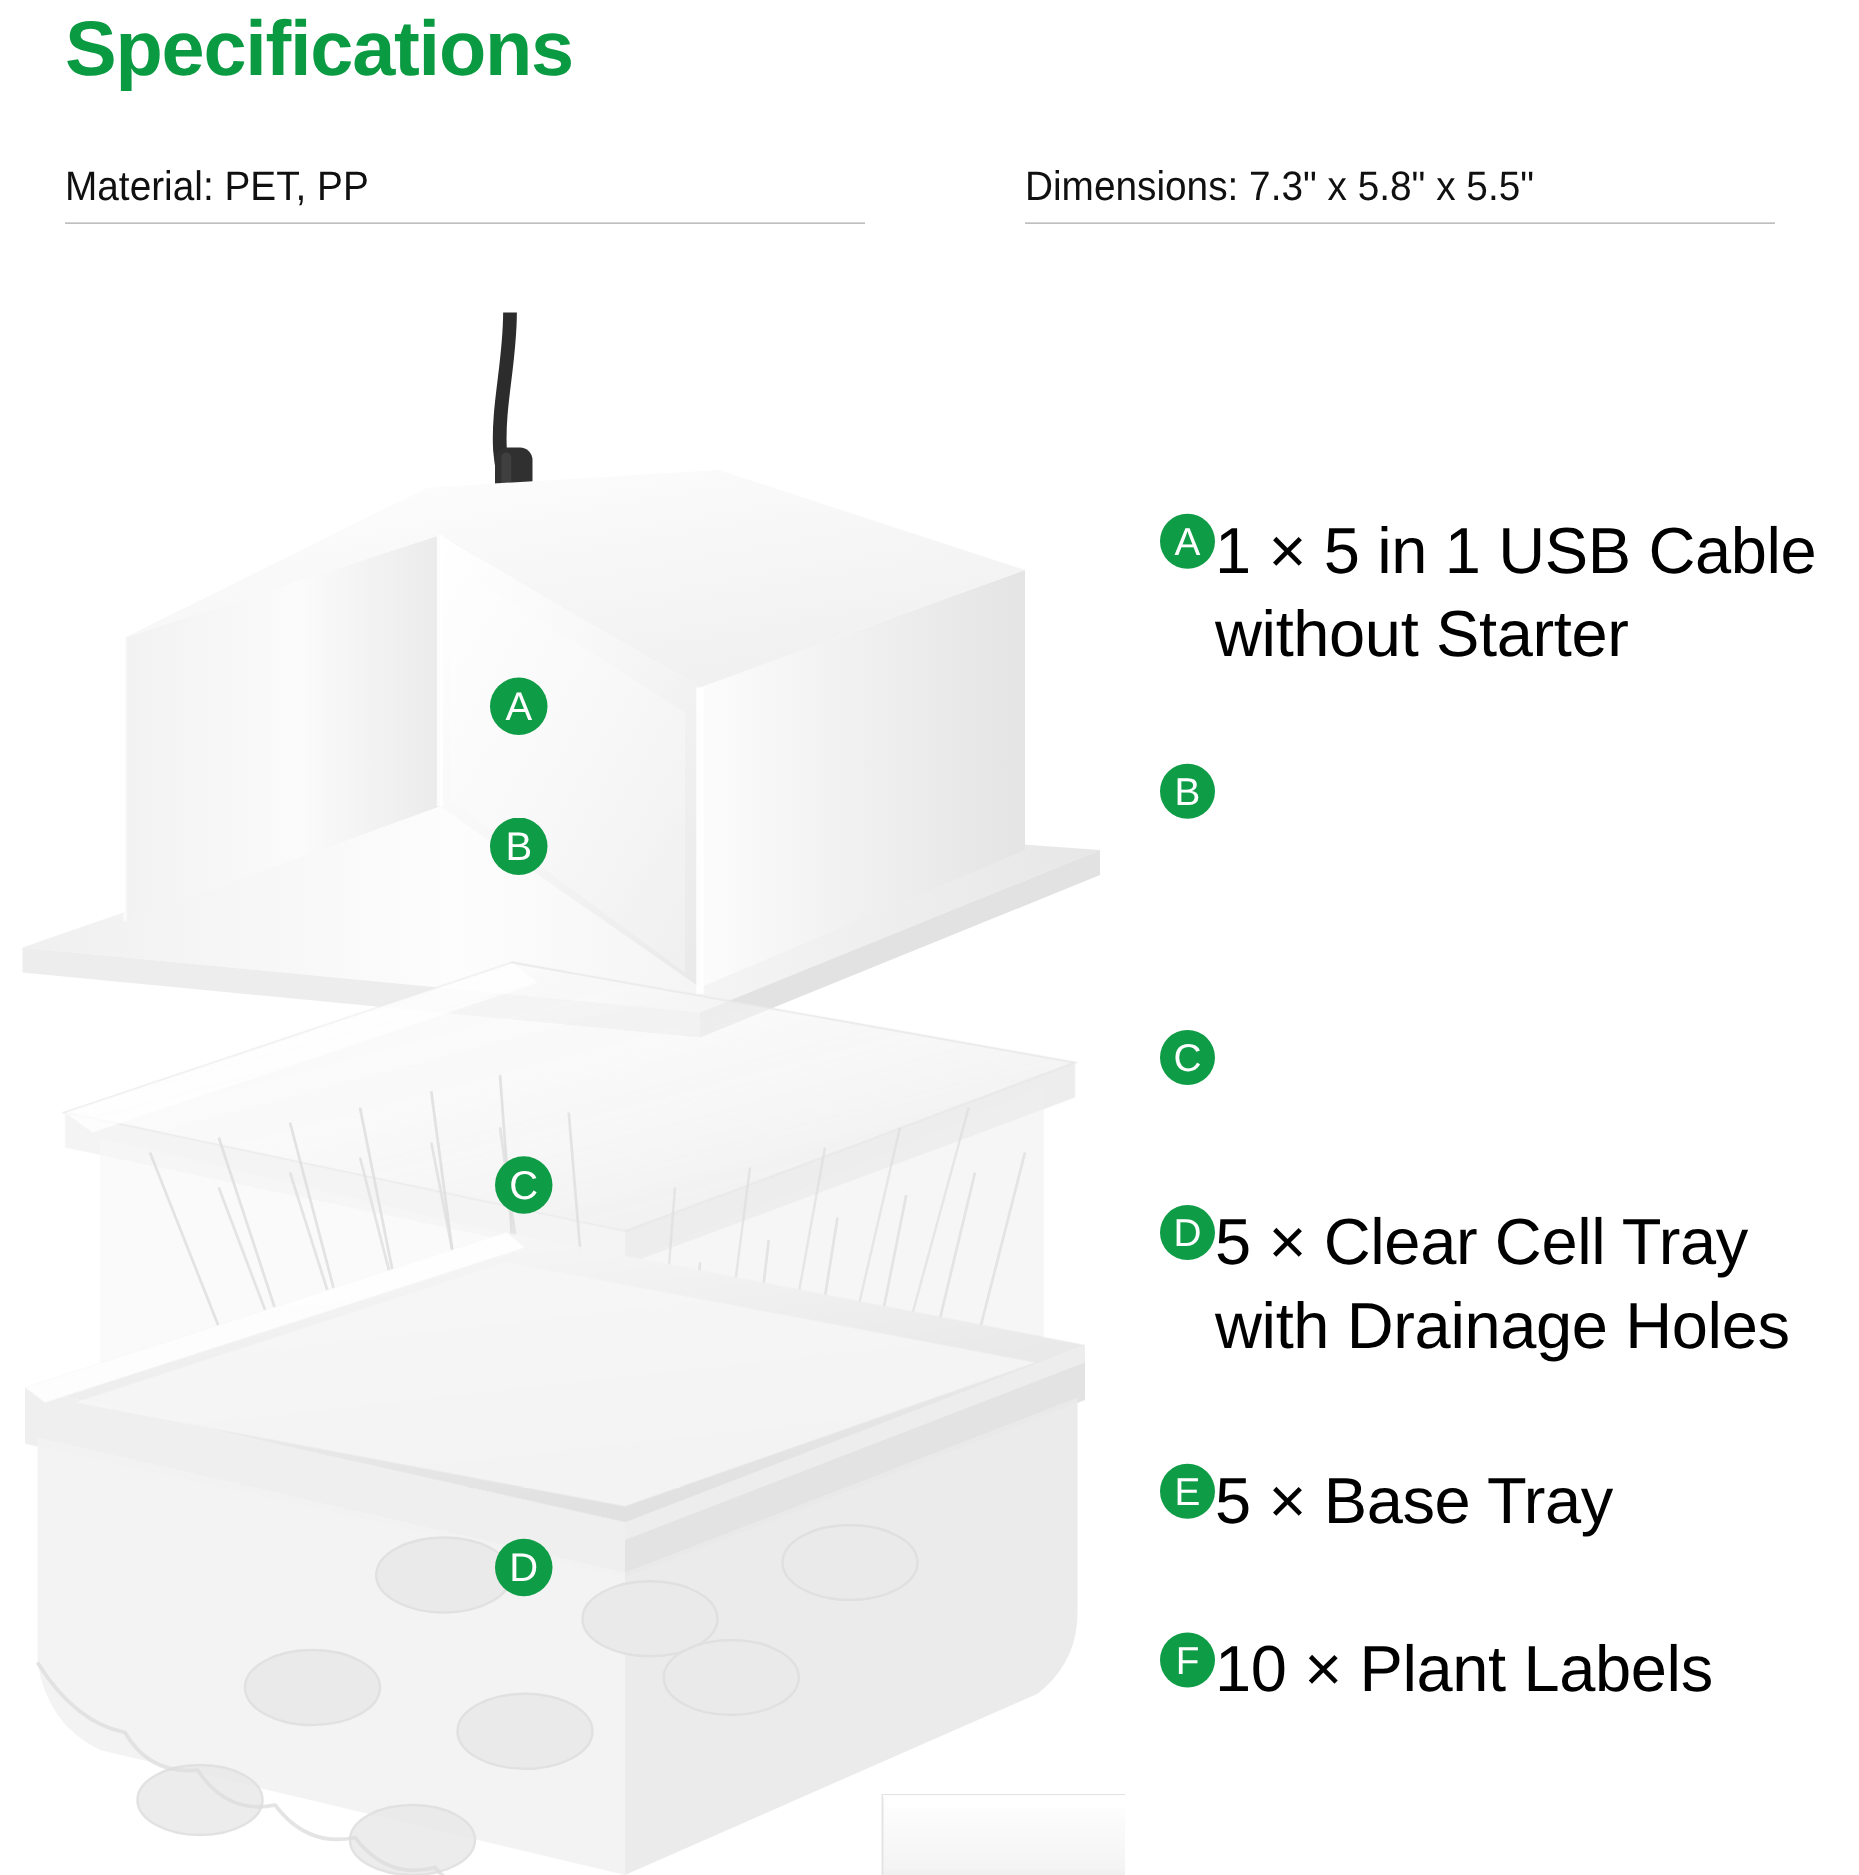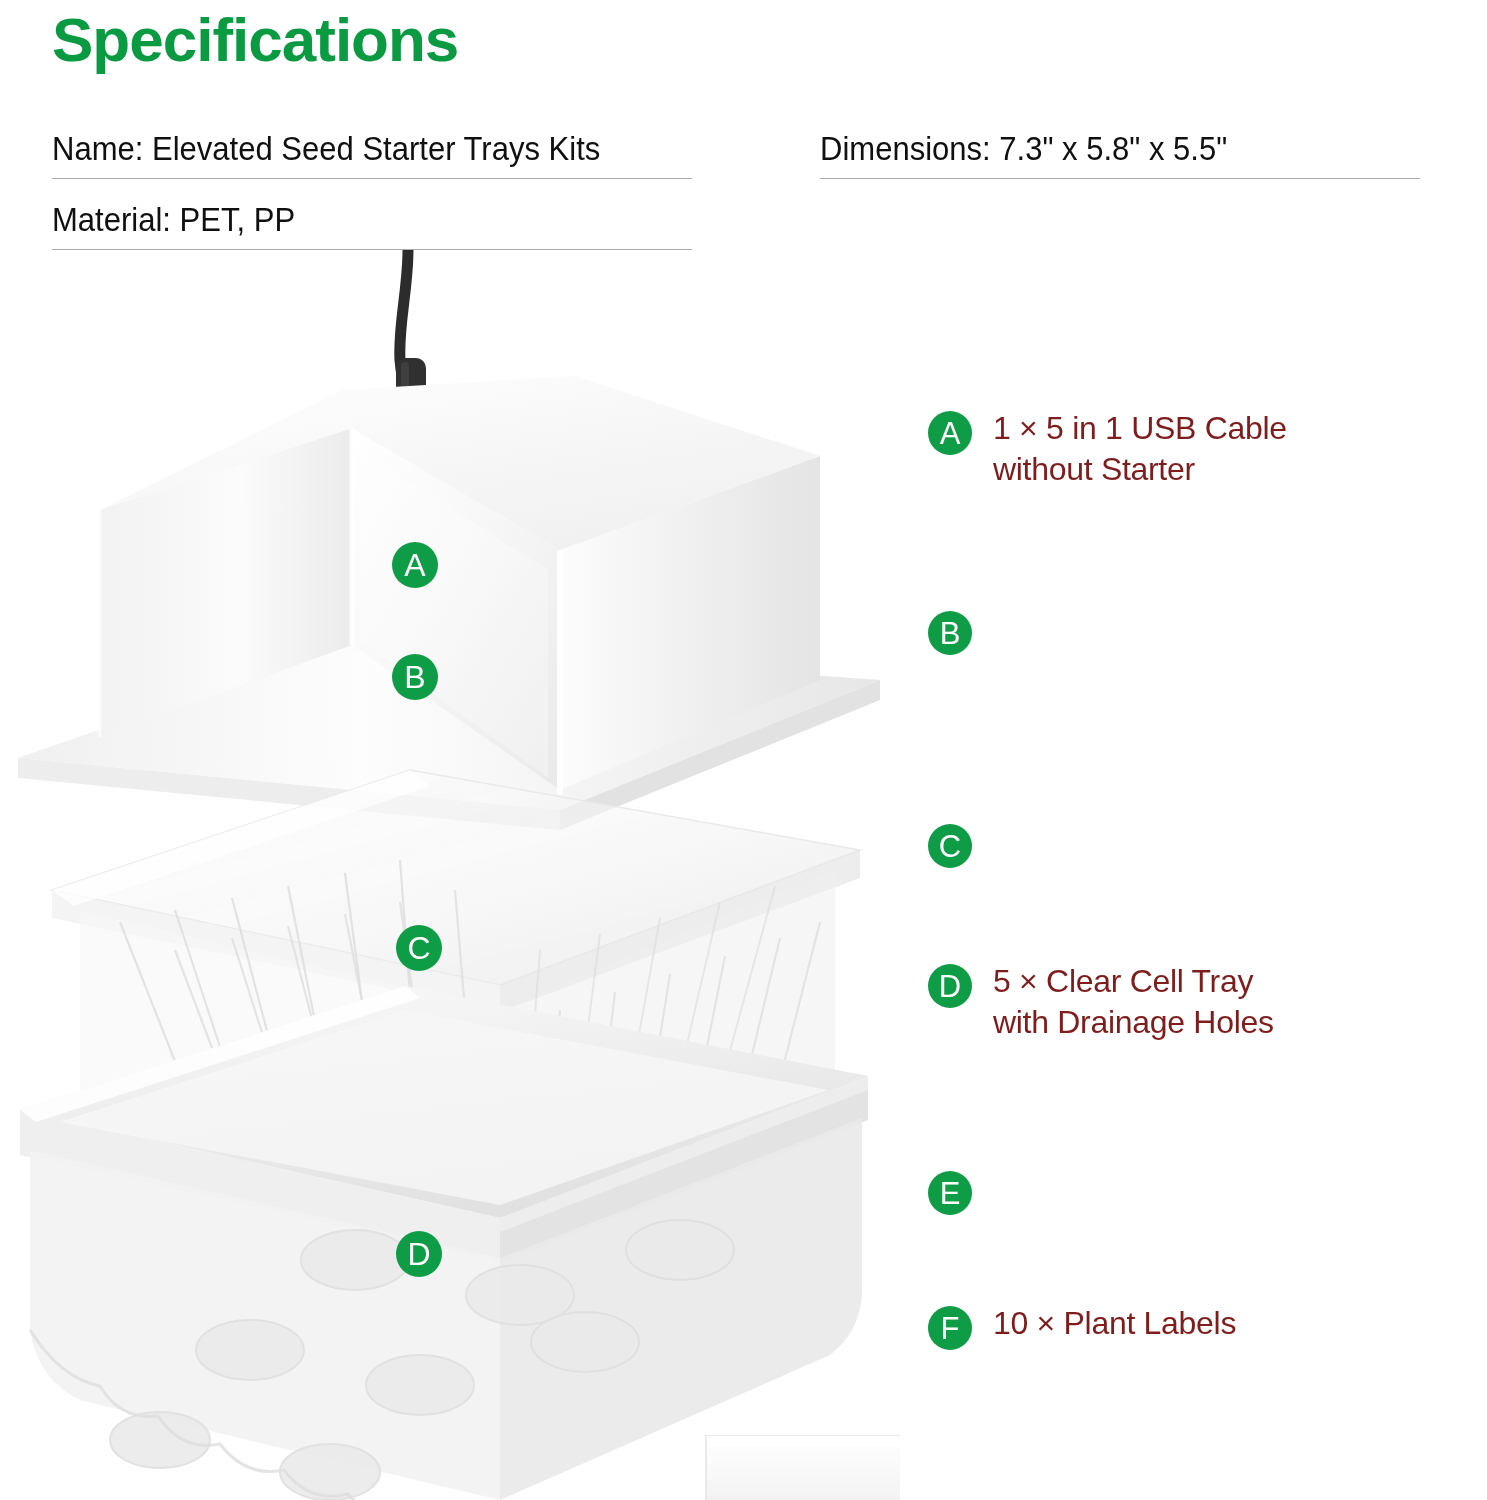--- a/index.html
+++ b/index.html
@@ -31,21 +31,21 @@
     font-size:33px;color:#101010;white-space:nowrap;
     font-family:"Liberation Sans Narrow","Liberation Sans",sans-serif;
     transform:scaleX(0.94);transform-origin:left center;display:block;
   }
 
   
   #legend{position:absolute;left:928px;top:408px;width:545px;}
   .legend-item{position:absolute;display:flex;align-items:flex-start;}
   .legend-item .badge{flex:0 0 auto;margin-top:3px;}
   .legend-item .legend-text{
-    margin-left:21px;font-size:32px;line-height:1.28;color:#7f1d1d;
+    font-size:52px;line-height:1.28;color:#000000;
     font-family:"Liberation Sans",sans-serif;letter-spacing:-0.3px;
   }
   .legend-text .l2{display:block;}
 
   .badge{
     width:44px;height:44px;border-radius:50%;
     background:#0f9c46;color:#ffffff;
     display:flex;align-items:center;justify-content:center;
     font-size:31px;font-weight:500;line-height:1;
     font-family:"Liberation Sans",sans-serif;
@@ -66,23 +66,20 @@
 </style>
 </head>
 <body>
 
 <div class="page">
 
   <div id="spec-title">Specifications</div>
 
   <div class="spec-col" id="spec-col-left">
     <div class="spec-row">
-      <span class="txt">Name: Elevated Seed Starter Trays Kits</span>
-    </div>
-    <div class="spec-row">
       <span class="txt">Material: PET, PP</span>
     </div>
   </div>
 
   <div class="spec-col" id="spec-col-right">
     <div class="spec-row">
       <span class="txt">Dimensions: 7.3" x 5.8" x 5.5"</span>
     </div>
   </div>
 
@@ -301,20 +298,23 @@
     <div class="legend-item" style="top:553px;left:0px;">
       <div class="badge">D</div>
       <div class="legend-text">
         <span>5  × Clear Cell Tray</span>
         <span class="l2">with Drainage Holes</span>
       </div>
     </div>
 
     <div class="legend-item" style="top:760px;left:0px;">
       <div class="badge">E</div>
+      <div class="legend-text">
+        <span>5  × Base Tray</span>
+      </div>
     </div>
 
     <div class="legend-item" style="top:895px;left:0px;">
       <div class="badge">F</div>
       <div class="legend-text">
         <span>10  × Plant Labels</span>
       </div>
     </div>
 
   </div>

